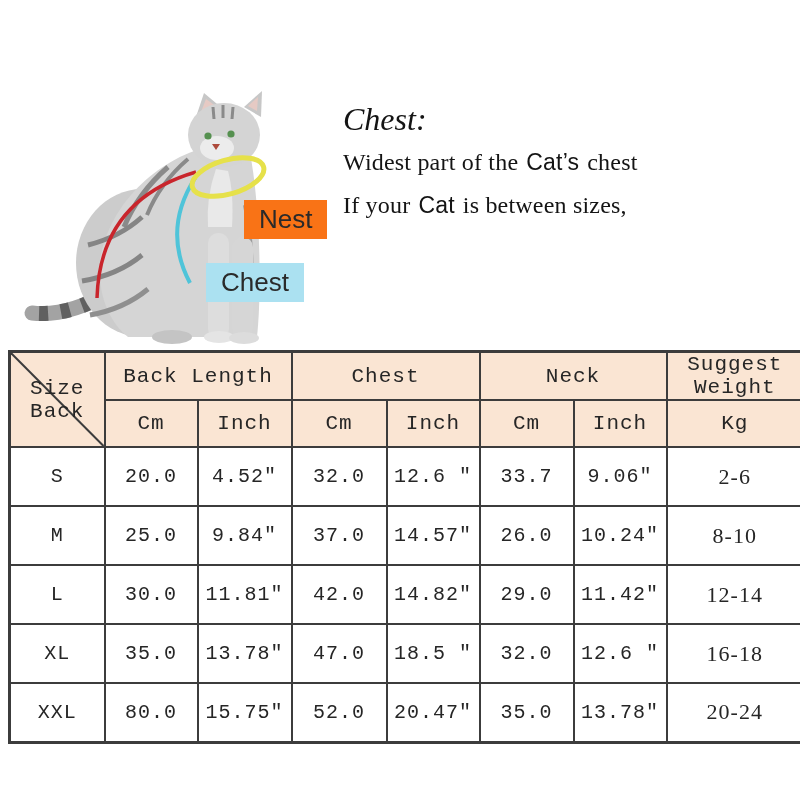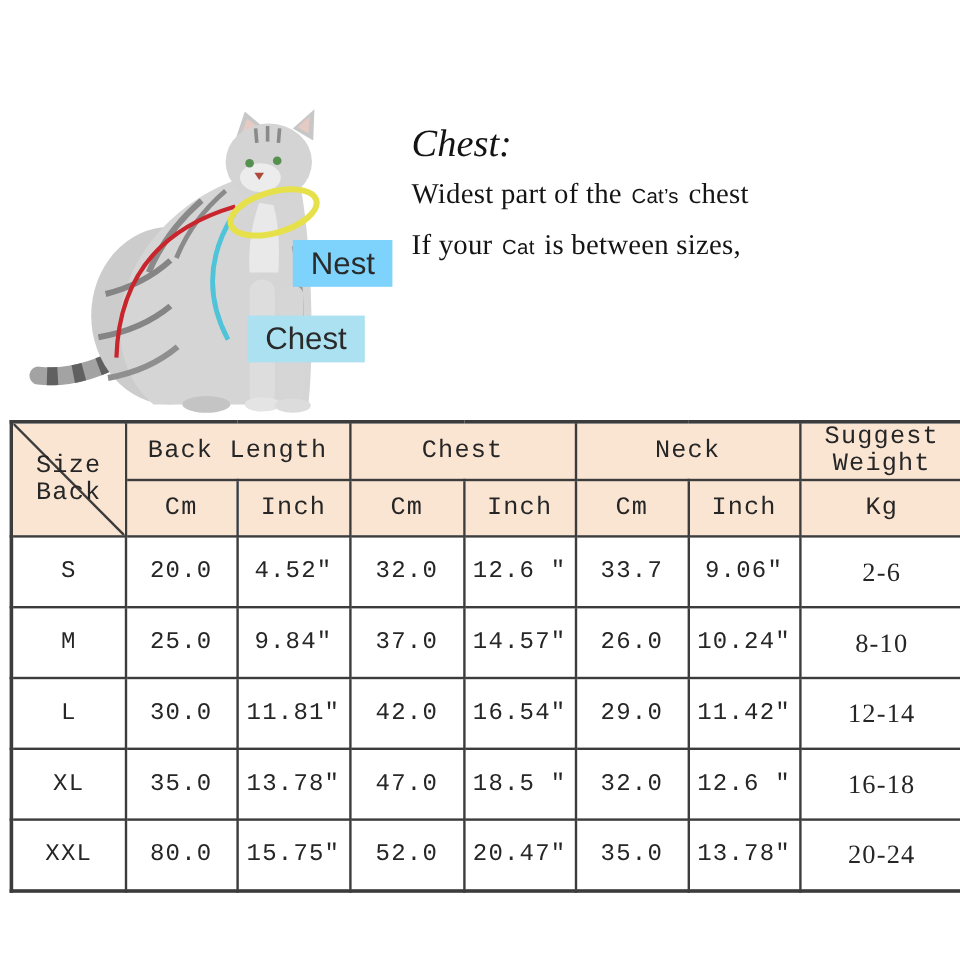--- a/index.html
+++ b/index.html
@@ -19,36 +19,36 @@
     position:absolute;left:52px;top:178px;width:92px;
     font-size:26px;line-height:1.12;color:#1f1f1f;text-align:center;
     font-family:"Liberation Sans",sans-serif;
   }
   .tag-label{
     position:absolute;
     font-size:26px;color:#2a2a2a;
     padding:4px 15px;
     font-family:"Liberation Sans",sans-serif;
   }
-  .nest-tag{left:244px;top:200px;background:#7dd3fc;}
+  .nest-tag{left:244px;top:200px;background:#f97316;}
   .chest-tag{left:206px;top:263px;background:#abe1f1;}
 
   .info{position:absolute;left:343px;top:100px;width:452px;color:#141414;}
   .info-heading{
     font-family:"Liberation Serif",serif;
     font-weight:normal;font-style:italic;
     font-size:32px;line-height:1.2;margin:0 0 9px 0;
   }
   .info-body{
     font-family:"Liberation Serif",serif;
     font-size:24px;line-height:1.25;margin:0 0 13px 0;letter-spacing:0.2px;
   }
   .animal-word{
     font-family:"Liberation Sans",sans-serif;
-    font-size:17px;margin:0 8px;
+    font-size:23px;margin:0 8px;
   }
   .note-line2{margin-top:9px;margin-bottom:0;}
 
   
   .size-table{
     border-collapse:collapse;table-layout:fixed;
     width:794px;margin-left:8px;margin-top:0;
     border:3px solid #3c3c3c;
   }
   .size-table td,.size-table th{
@@ -197,21 +197,21 @@
           <td>14.57″</td>
           <td>26.0</td>
           <td>10.24″</td>
           <td class="weight-cell">8-10</td>
         </tr>
         <tr>
           <td>L</td>
           <td>30.0</td>
           <td>11.81″</td>
           <td>42.0</td>
-          <td>16.54″</td>
+          <td>14.82″</td>
           <td>29.0</td>
           <td>11.42″</td>
           <td class="weight-cell">12-14</td>
         </tr>
         <tr>
           <td>XL</td>
           <td>35.0</td>
           <td>13.78″</td>
           <td>47.0</td>
           <td>18.5 ″</td>

